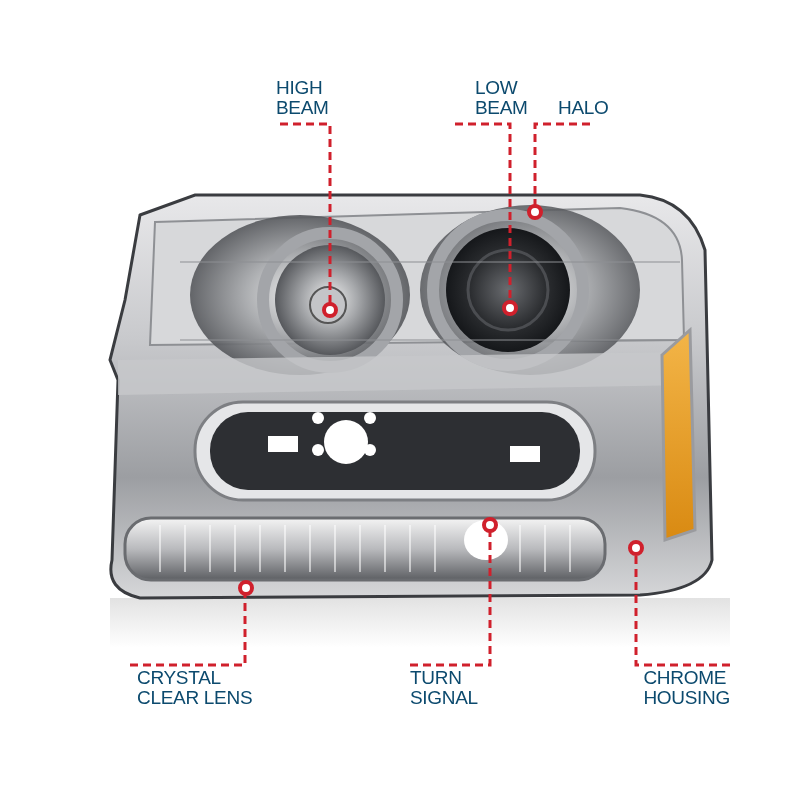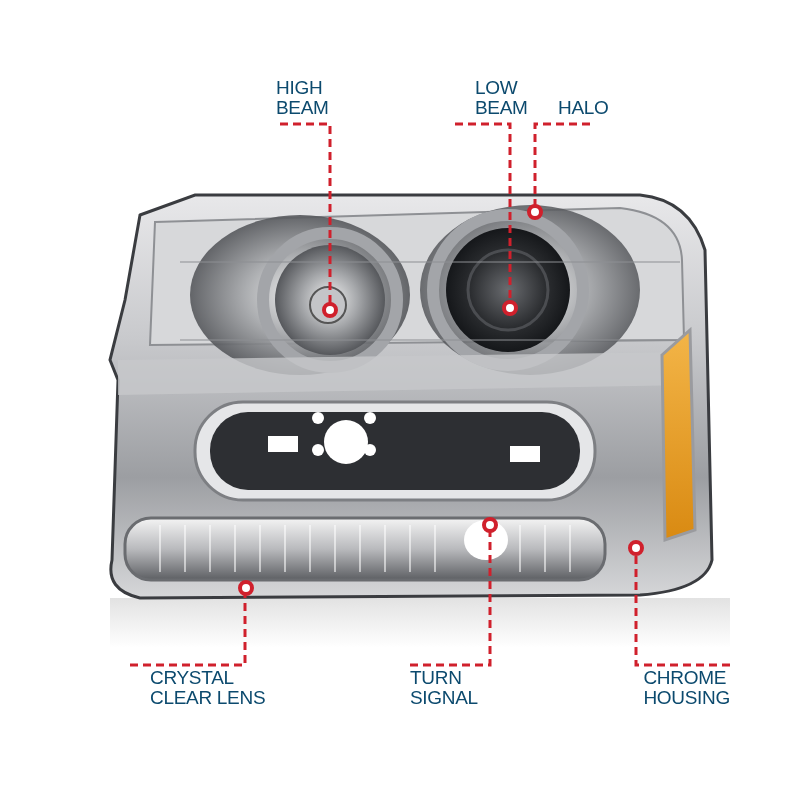--- a/index.html
+++ b/index.html
@@ -115,18 +115,18 @@
     <circle cx="490" cy="525" r="6" fill="#ffffff" stroke="#d0202c" stroke-width="4"></circle>
     <circle cx="636" cy="548" r="6" fill="#ffffff" stroke="#d0202c" stroke-width="4"></circle>
   </g>
 </svg>
 
 <div class="label" style="left:276px;top:78px;">HIGH
 BEAM</div>
 <div class="label" style="left:453px;top:78px;margin-left:22px;">LOW
 BEAM</div>
 <div class="label" style="left:558px;top:98px;">HALO</div>
-<div class="label" style="left:150px;top:668px;">CRYSTAL
+<div class="label" style="left:137px;top:668px;">CRYSTAL
 CLEAR LENS</div>
 <div class="label" style="left:410px;top:668px;">TURN
 SIGNAL</div>
 <div class="label right" style="right:70px;top:668px;">CHROME
 HOUSING</div>
 
 </body></html>

